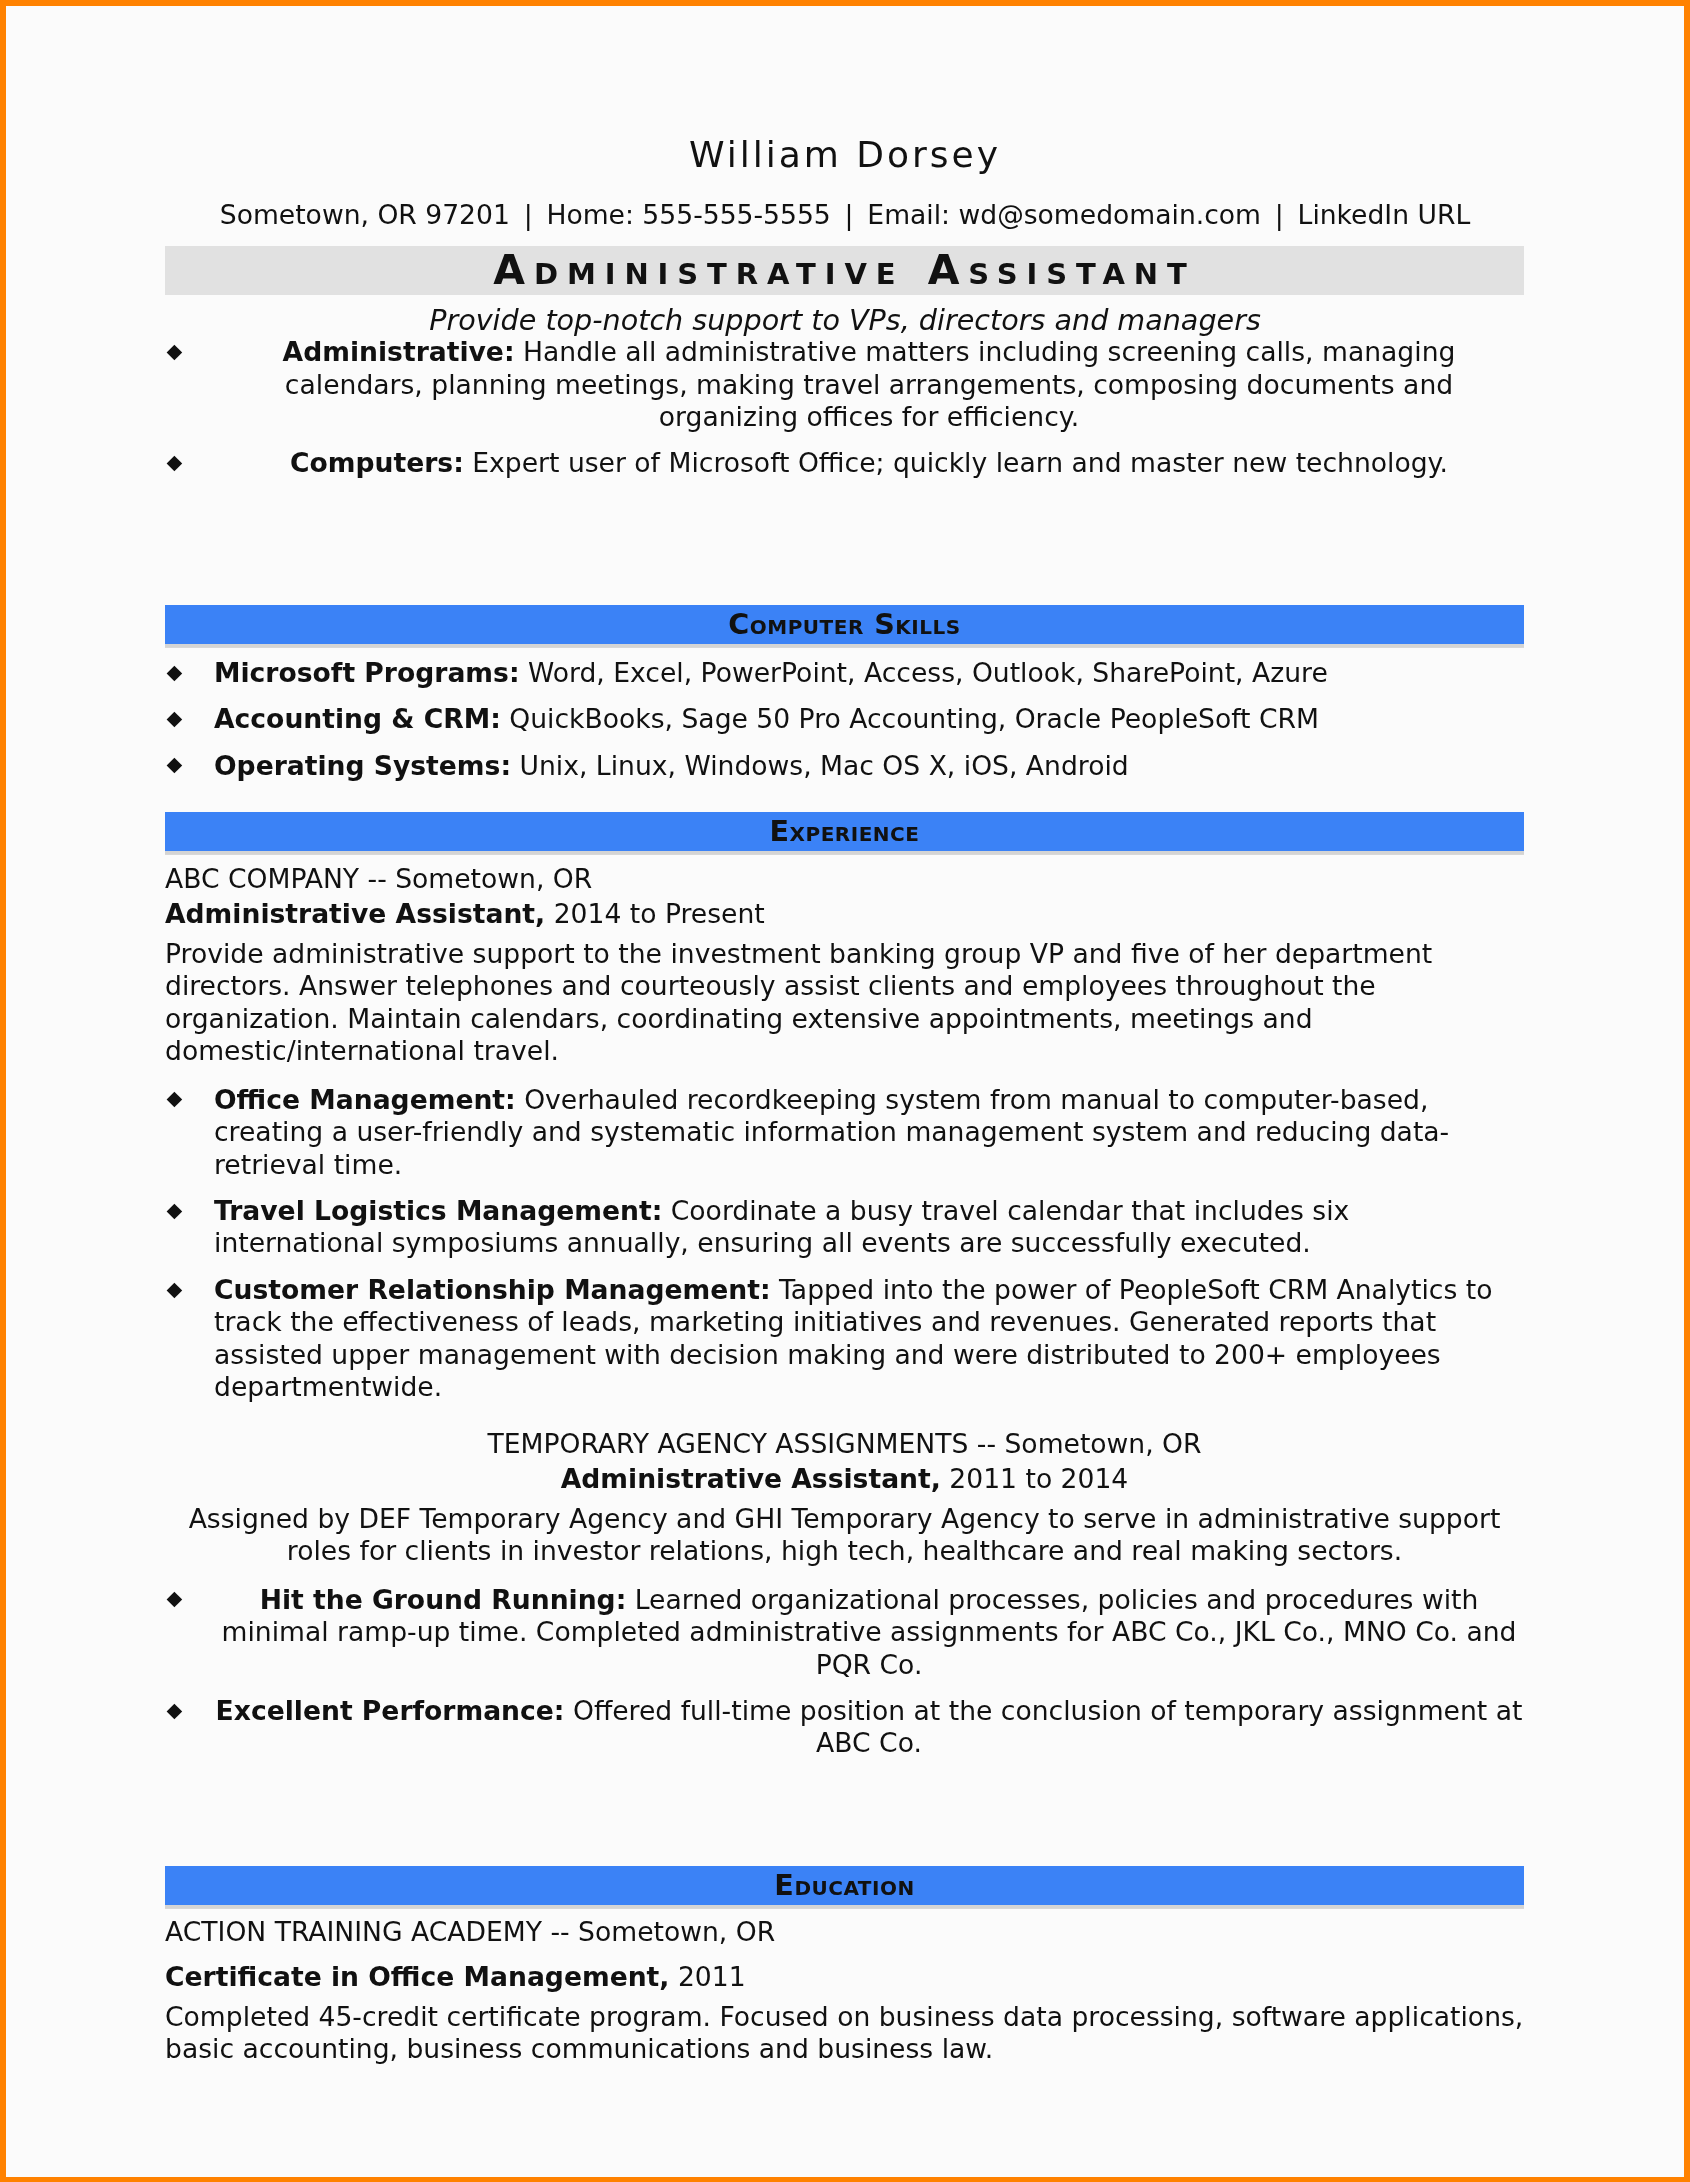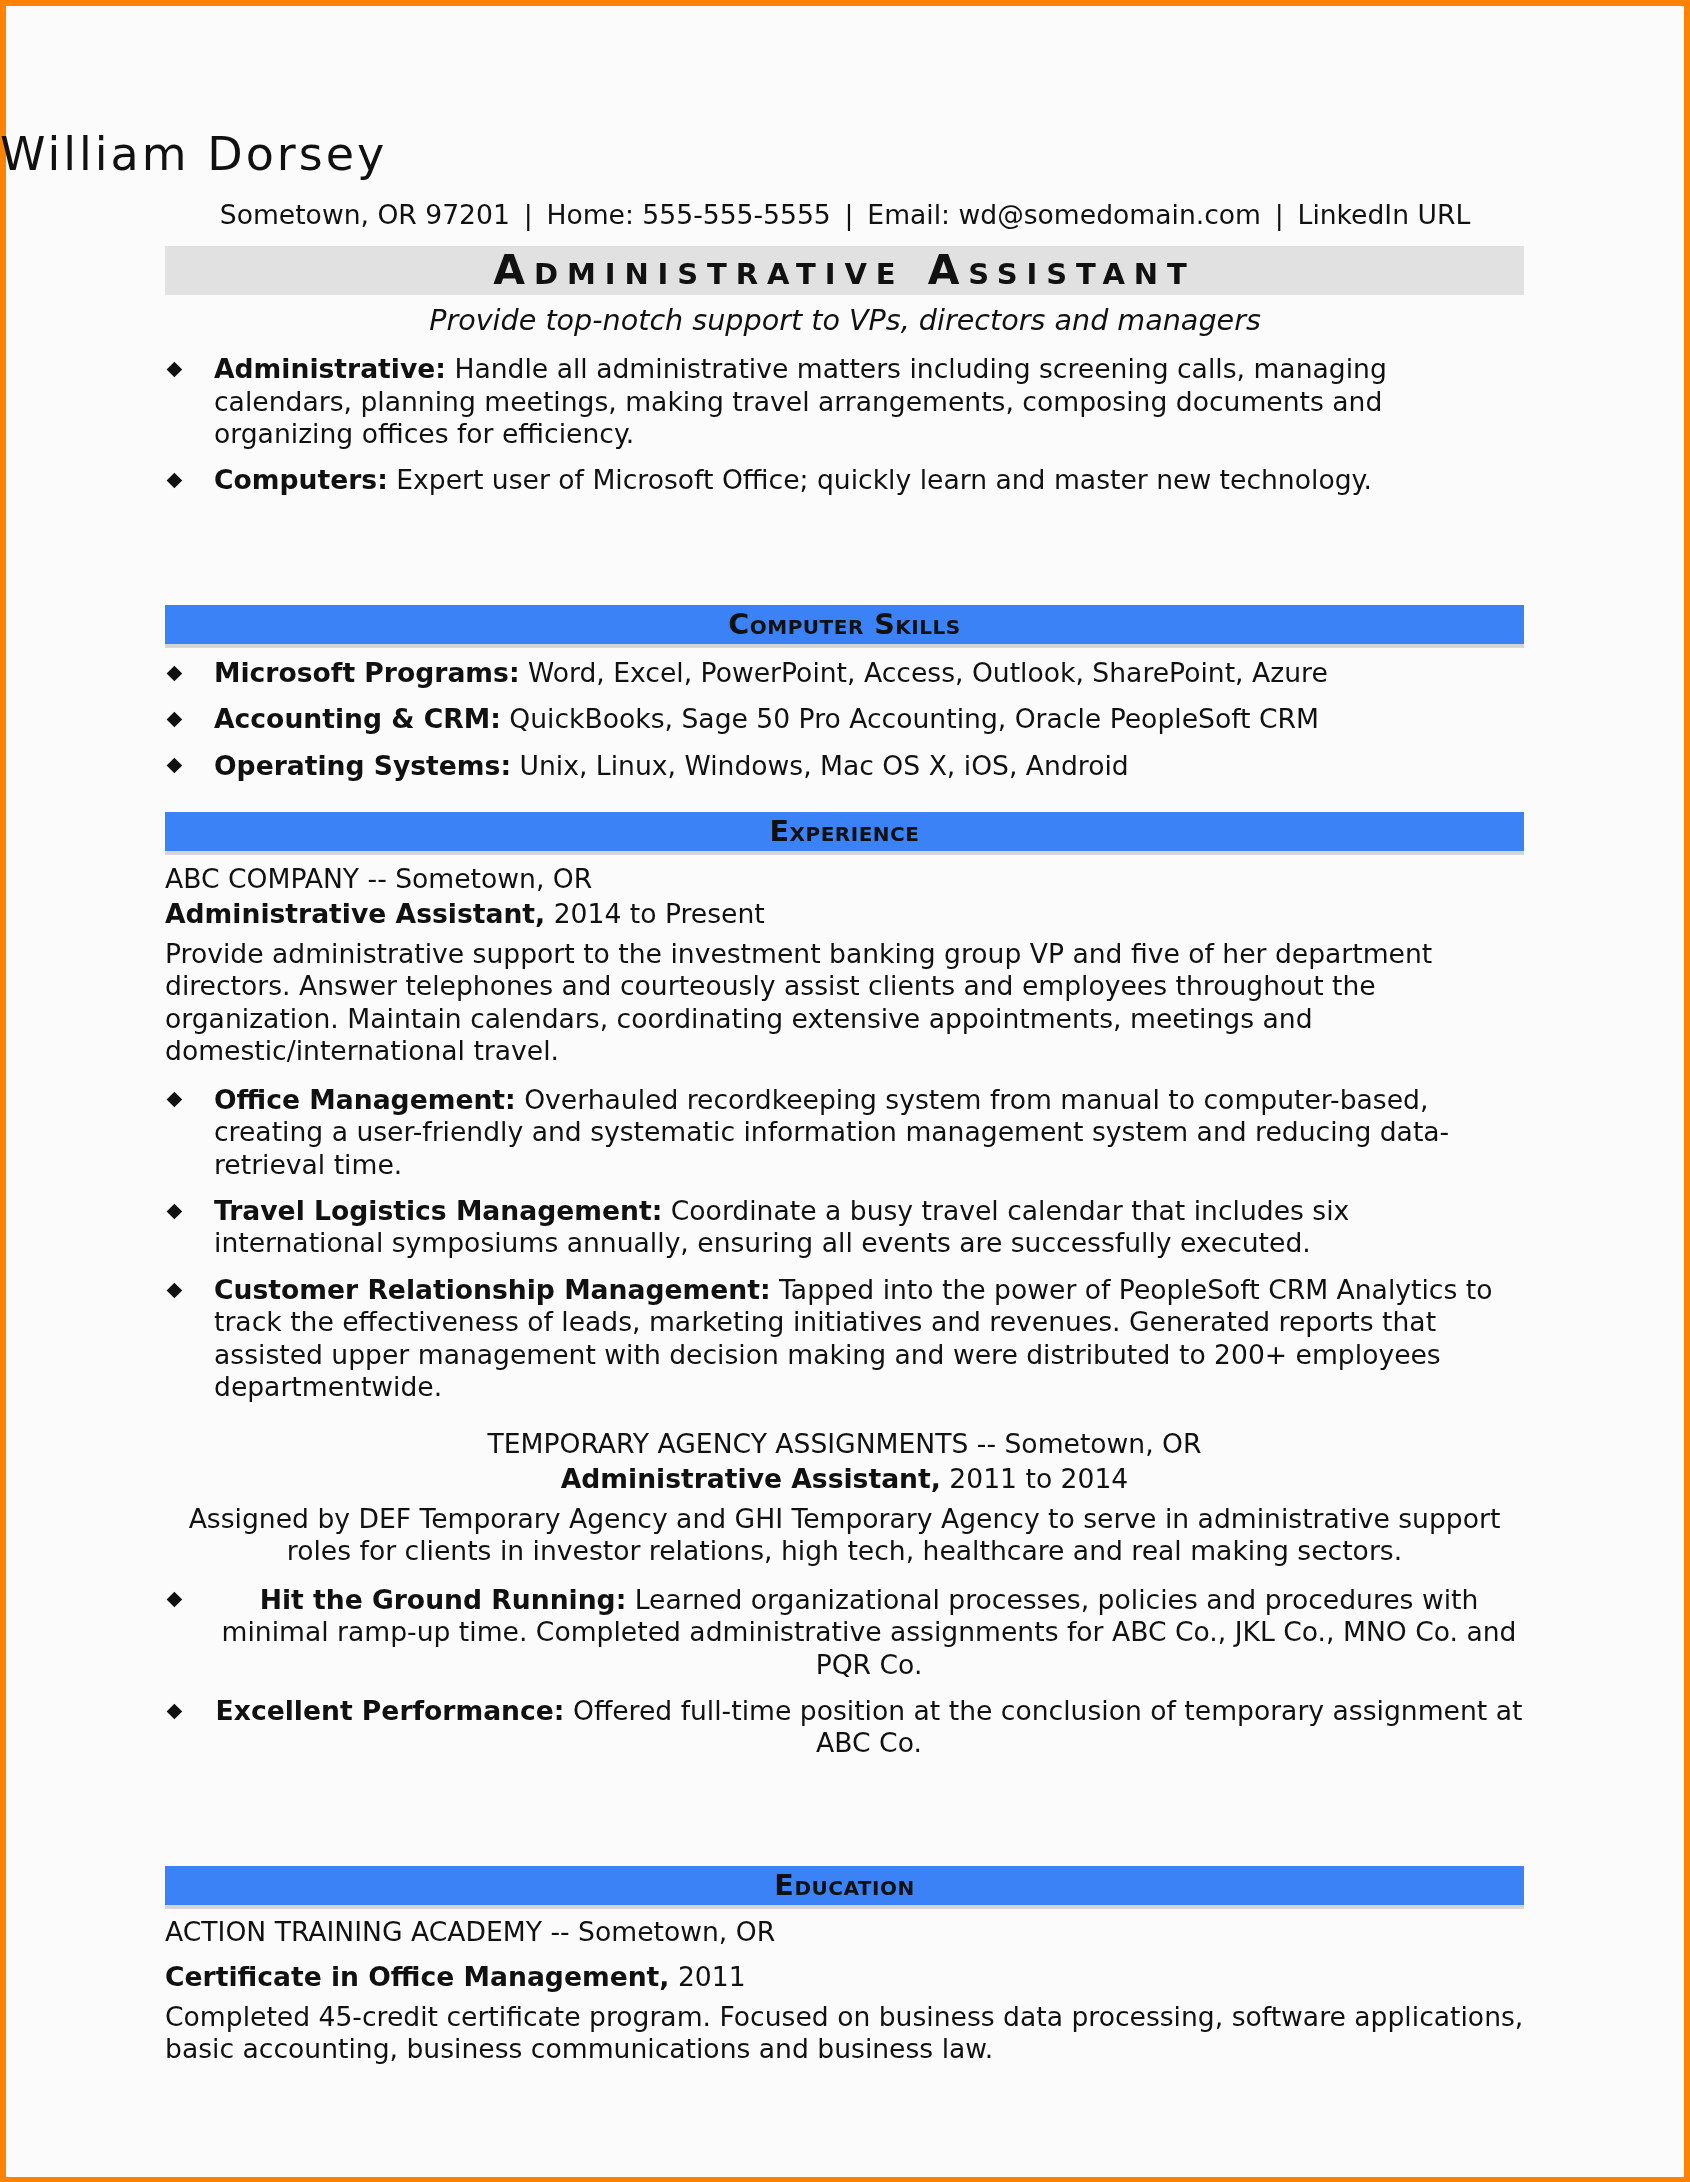--- a/index.html
+++ b/index.html
@@ -6,22 +6,22 @@
   body {
     width:1690px; height:2183px; position:relative; overflow:hidden;
     background:#fbfbfb;
     font-family:"DejaVu Sans", sans-serif; color:#111;
   }
   .frame {
     position:absolute; left:0; top:0; width:1690px; height:2183px;
     box-sizing:border-box; border:6.9px solid #ff8200; pointer-events:none;
   }
   .name {
-    position:absolute; left:0; width:1690px; top:120px; text-align:left;
-    font-size:46px; letter-spacing:3px; font-weight:normal; line-height:69px;
+    position:absolute; left:0; width:1690px; top:120px; text-align:center;
+    font-size:36px; letter-spacing:3px; font-weight:normal; line-height:69px;
   }
   .contact {
     position:absolute; left:0; width:1690px; top:197px; text-align:center;
     font-size:26.6px; line-height:35px;
   }
   .contact .sep { padding:0 13.8px; }
   .title-band {
     position:absolute; left:165px; width:1359px; top:246px; height:49px;
     background:#e1e1e1; text-align:center;
   }
@@ -60,21 +60,21 @@
 <div class="name">William Dorsey</div>
 <div class="contact">
   <span>Sometown, OR 97201</span><span class="sep">|</span><span>Home: 555-555-5555</span><span class="sep">|</span><span>Email: wd@somedomain.com</span><span class="sep">|</span><span>LinkedIn URL</span>
 </div>
 
 <div class="title-band">
   <span class="t">Administrative Assistant</span>
 </div>
 <div class="tagline">Provide top-notch support to VPs, directors and managers</div>
 
-<div class="block" style="top:353px;">
+<div class="block" style="top:336px;text-align:center;">
   <ul class="bul">
     <li style="margin-bottom:13.8px;">
       <span class="dot"></span>
       <b>Administrative:</b>
       <span>Handle all administrative matters including screening calls, managing calendars, planning meetings, making travel arrangements, composing documents and organizing offices for efficiency.</span>
     </li>
     <li>
       <span class="dot"></span>
       <b>Computers:</b>
       <span>Expert user of Microsoft Office; quickly learn and master new technology.</span>

